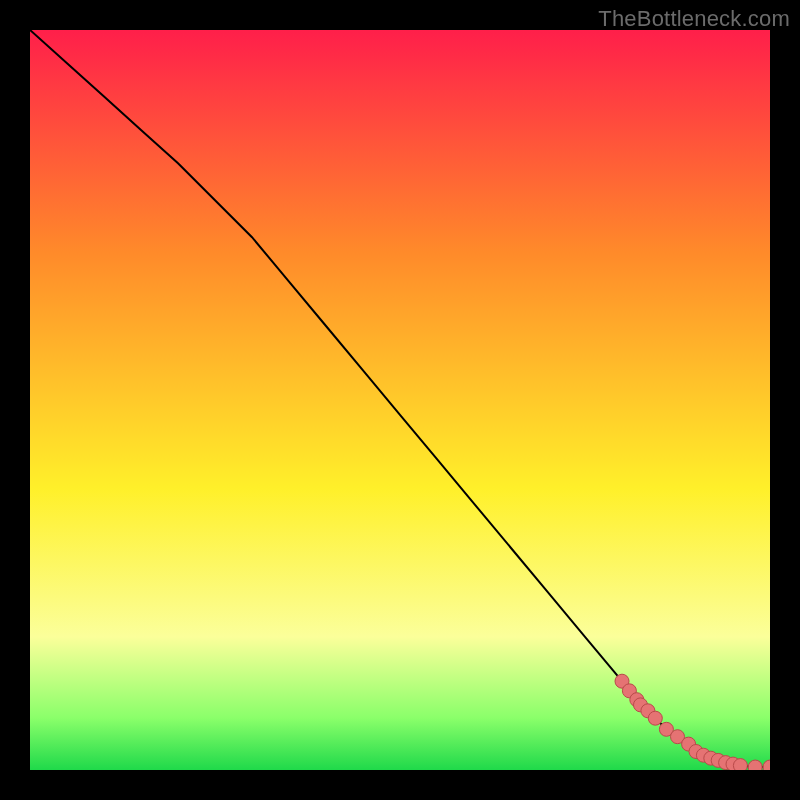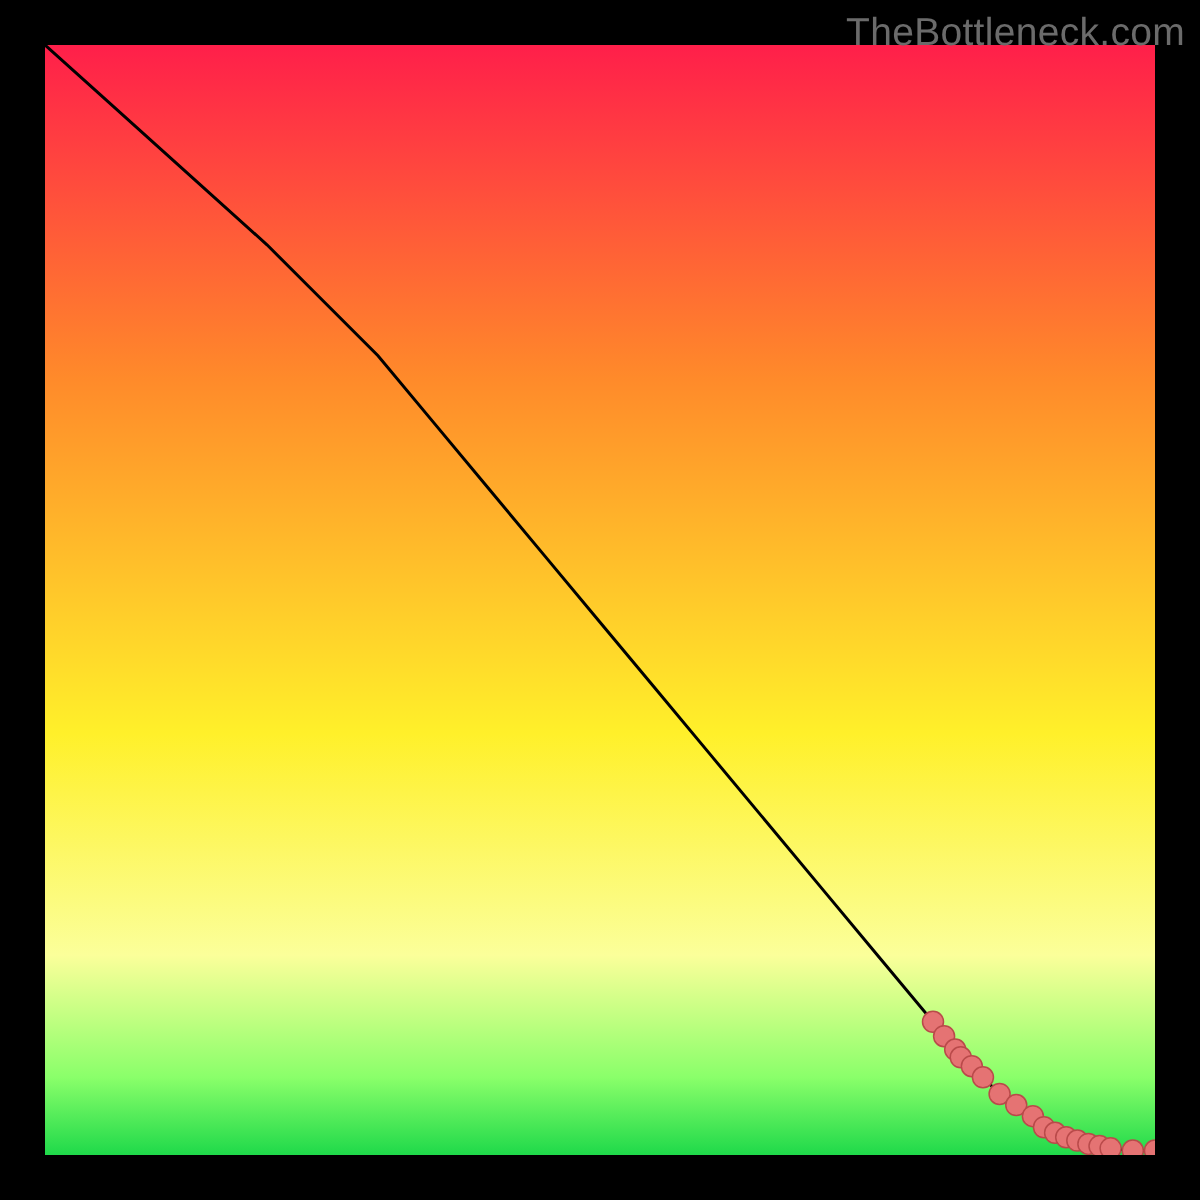--- a/index.html
+++ b/index.html
@@ -22,21 +22,21 @@
     left: 30px;
     top: 30px;
     width: 740px;
     height: 740px;
   }
   .watermark {
     position: absolute;
     top: 6px;
     right: 10px;
     color: #6b6b6b;
-    font-size: 26px;
+    font-size: 22px;
     font-weight: 500;
     letter-spacing: 0.2px;
     user-select: none;
   }
 </style>
 </head>
 <body>
 
 <div class="stage">
   <svg class="plot" viewBox="0 0 740 740">

